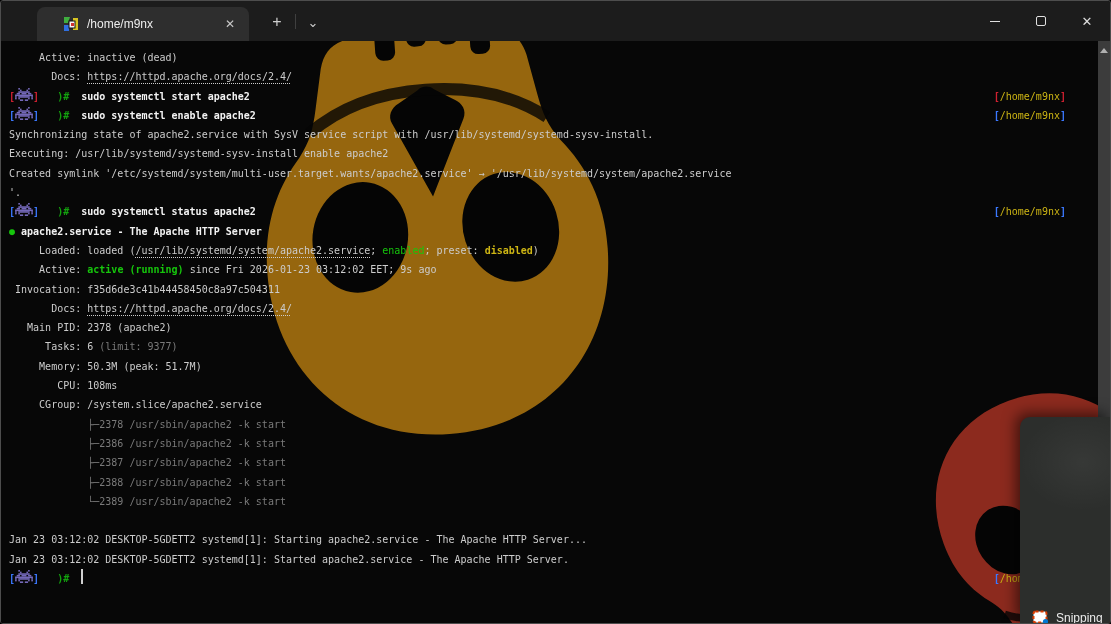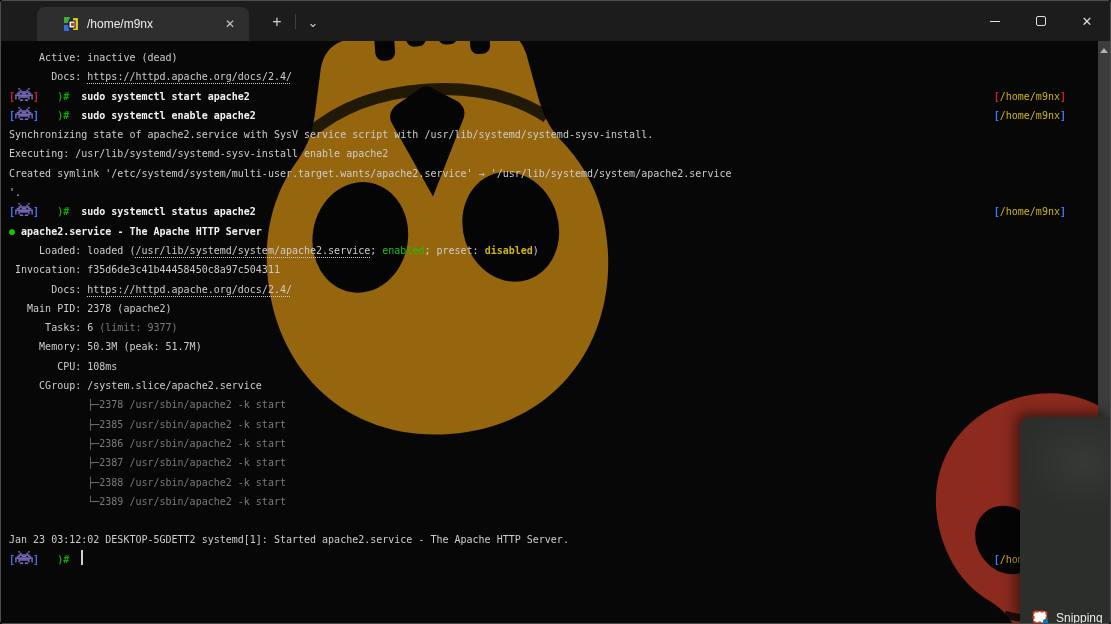--- a/index.html
+++ b/index.html
@@ -187,34 +187,35 @@
             <rect x="10" y="5" width="1" height="1"></rect>
     <rect x="0" y="6" width="1" height="1"></rect>
             <rect x="2" y="6" width="1" height="1"></rect>
             <rect x="8" y="6" width="1" height="1"></rect>
             <rect x="10" y="6" width="1" height="1"></rect>
     <rect x="3" y="7" width="2" height="1"></rect>
             <rect x="6" y="7" width="2" height="1"></rect>
   </svg><span class="blu">]</span><span>   </span><span class="grn">)#</span><span>  </span><span class="wb">sudo systemctl status apache2</span><span class="rp"><span class="blu">[</span><span class="yel">/home/m9nx</span><span class="blu">]</span></span></pre>
         <pre class="tline"><span class="grnb">●</span><span> </span><span class="wb">apache2.service - The Apache HTTP Server</span></pre>
         <pre class="tline"><span>     Loaded: loaded (</span><span class="lnk">/usr/lib/systemd/system/apache2.service</span><span>; </span><span class="grn2">enabled</span><span>; preset: </span><span class="yelb">disabled</span><span>)</span></pre>
+        <pre class="tline"><span>     Active: </span><span class="grnb">active (running)</span><span> since Fri 2026-01-23 03:12:02 EET; 9s ago</span></pre>
         <pre class="tline"><span> Invocation: f35d6de3c41b44458450c8a97c504311</span></pre>
         <pre class="tline"><span>       Docs: </span><span class="lnk">https://httpd.apache.org/docs/2.4/</span></pre>
         <pre class="tline"><span>   Main PID: 2378 (apache2)</span></pre>
         <pre class="tline"><span>      Tasks: 6 </span><span class="dim">(limit: 9377)</span></pre>
         <pre class="tline"><span>     Memory: 50.3M (peak: 51.7M)</span></pre>
         <pre class="tline"><span>        CPU: 108ms</span></pre>
         <pre class="tline"><span>     CGroup: /system.slice/apache2.service</span></pre>
         <pre class="tline"><span class="dim">             ├─2378 /usr/sbin/apache2 -k start</span></pre>
-        <pre class="tline"><span class="dim">             ├─2385 /usr/sbin/apache2 -k start</span></pre>
         <pre class="tline"><span class="dim">             ├─2386 /usr/sbin/apache2 -k start</span></pre>
         <pre class="tline"><span class="dim">             ├─2387 /usr/sbin/apache2 -k start</span></pre>
         <pre class="tline"><span class="dim">             ├─2388 /usr/sbin/apache2 -k start</span></pre>
         <pre class="tline"><span class="dim">             └─2389 /usr/sbin/apache2 -k start</span></pre>
         <pre class="tline"></pre>
+        <pre class="tline"><span>Jan 23 03:12:02 DESKTOP-5GDETT2 systemd[1]: Starting apache2.service - The Apache HTTP Server...</span></pre>
         <pre class="tline"><span>Jan 23 03:12:02 DESKTOP-5GDETT2 systemd[1]: Started apache2.service - The Apache HTTP Server.</span></pre>
         <pre class="tline"><span class="blu">[</span><svg viewBox="0 0 11 8" class="inv">
     <rect x="2" y="0" width="1" height="1"></rect>
             <rect x="8" y="0" width="1" height="1"></rect>
     <rect x="3" y="1" width="1" height="1"></rect>
             <rect x="7" y="1" width="1" height="1"></rect>
     <rect x="2" y="2" width="7" height="1"></rect>
     <rect x="1" y="3" width="2" height="1"></rect>
             <rect x="4" y="3" width="3" height="1"></rect>
             <rect x="8" y="3" width="2" height="1"></rect>

